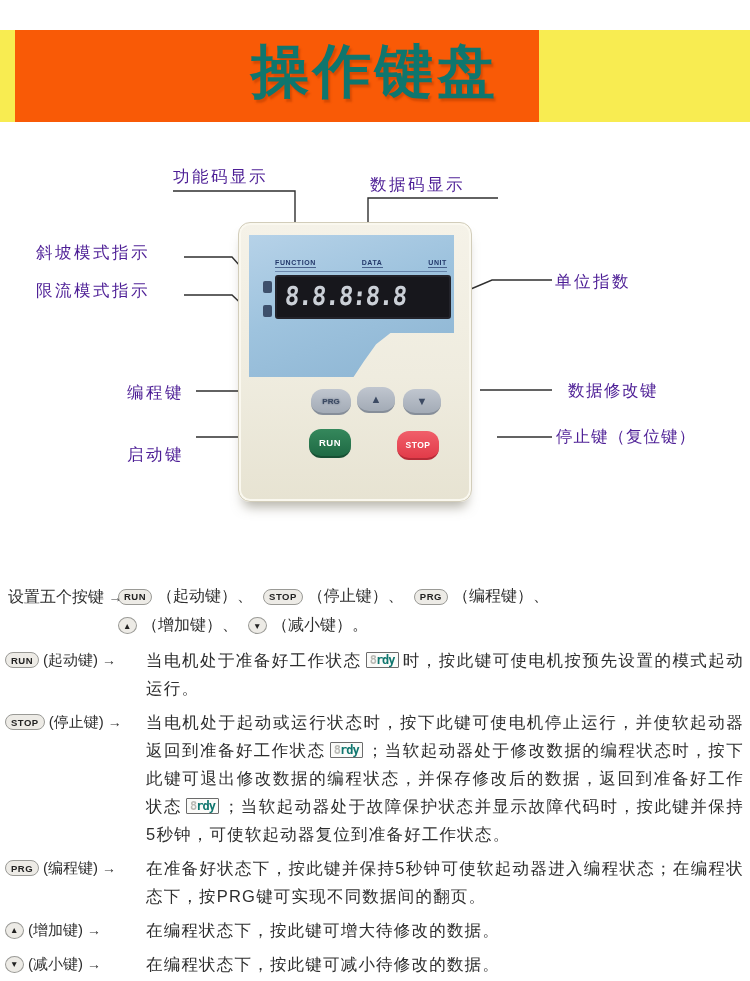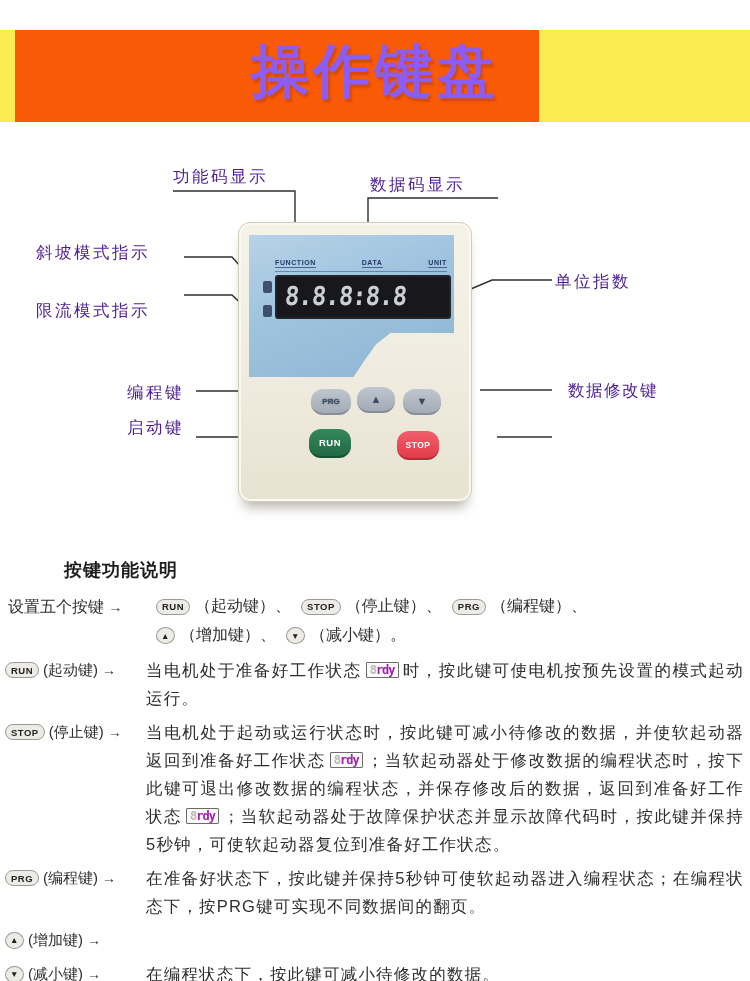--- a/index.html
+++ b/index.html
@@ -3,21 +3,21 @@
 <meta charset="utf-8">
 <style>
   html,body{margin:0;padding:0;background:#ffffff;}
   body{font-family:"Liberation Sans","DejaVu Sans",sans-serif;}
   .page{position:relative;width:750px;height:981px;background:#ffffff;overflow:hidden;}
 
   
   .strip{position:absolute;left:0;top:30px;width:750px;height:92px;background:#f8ec51;}
   .obox{position:absolute;left:15px;top:30px;width:524px;height:92px;background:#f95a06;}
   .title{position:absolute;left:0;top:33px;width:750px;text-align:center;
-         font-size:58px;font-weight:bold;color:#8b5cf6;letter-spacing:4px;
+         font-size:58px;font-weight:bold;color:#0f766e;letter-spacing:4px;
          text-shadow:2px 3px 2px rgba(170,55,0,.45);}
 
   
   .callout{position:absolute;font-size:16.5px;color:#4c1d95;letter-spacing:2.5px;white-space:nowrap;}
   .lines{position:absolute;left:0;top:0;width:750px;height:560px;pointer-events:none;}
   .lines path{fill:none;stroke:#2f2f2f;stroke-width:1.4px;}
 
   .device{position:absolute;left:238px;top:222px;width:232px;height:278px;
           background:linear-gradient(180deg,#f5f2e8 0%,#efecdf 55%,#e7e3d2 100%);
           border:1px solid #d2cdba;border-radius:12px;
@@ -36,37 +36,37 @@
   .mark{position:absolute;width:9px;height:12px;background:#2c3b57;border-radius:2px;opacity:.85;}
   .dkey{position:absolute;display:flex;align-items:center;justify-content:center;
         border-radius:12px;font-weight:bold;}
   .kgray{background:linear-gradient(180deg,#c0c6cf 0%,#a3abb6 100%);border-bottom:2px solid #868e99;color:#3c4a63;}
   .krun{background:linear-gradient(180deg,#35885c 0%,#1f6a44 100%);border-bottom:2px solid #174f33;color:#ffffff;}
   .kstop{background:linear-gradient(180deg,#f05f6a 0%,#e23b49 100%);border-bottom:2px solid #b52b37;color:#ffffff;}
 
   
   .manual{position:absolute;left:0;top:558px;width:750px;color:#2e2e2e;}
   .mh{margin:0 0 0 64px;font-size:18px;font-weight:bold;color:#1d1d1d;letter-spacing:1px;}
-  .intro{display:flex;margin:10px 0 0 8px;gap:38px;}
+  .intro{display:flex;margin:24px 0 0 8px;}
   .intro-head{width:110px;font-size:16px;line-height:29px;white-space:nowrap;}
   .iline{display:flex;align-items:center;height:29px;font-size:16px;}
   .iline .t{margin:0 10px 0 5px;}
   .kpill{display:inline-flex;align-items:center;justify-content:center;
          min-width:30px;height:16px;padding:0 5px;border:1.5px solid #9a9a96;border-radius:10px;
          background:#edebe6;font-weight:bold;font-size:9.5px;color:#222;letter-spacing:.5px;
          font-family:"Liberation Sans","DejaVu Sans",sans-serif;box-sizing:border-box;}
   .kpill.round{min-width:17px;width:19px;padding:0;border-radius:50%;height:17px;font-size:8.5px;}
   .def{display:flex;margin-top:6px;padding-left:5px;}
   .dhead{width:141px;display:flex;align-items:center;gap:4px;height:28px;font-size:15px;white-space:nowrap;flex-shrink:0;}
   .dbody{width:598px;font-size:16.5px;letter-spacing:1.2px;line-height:28px;text-align:justify;}
   .rdy{display:inline-block;border:1.5px solid #6b6b6b;border-radius:1px;padding:0 3px;margin:0 4px;
        font-family:"DejaVu Sans Mono",monospace;font-size:12px;font-weight:bold;line-height:14px;
        letter-spacing:-1px;vertical-align:2px;background:#fbfbf9;}
   .rdy .g{color:#b9b9b4;}
-  .rdy .r{color:#a21caf;}
+  .rdy .r{color:#0f766e;}
   .arrow{font-size:14px;color:#333;}
 </style>
 </head>
 <body>
 
 <div class="page">
 
   <div class="strip"></div>
   <div class="obox"></div>
   <div class="title">操作键盘</div>
@@ -82,25 +82,26 @@
     <path d="M552,390 L480,390"></path>
     <path d="M468,394 L447,412"></path>
     <path d="M424,403 L394,388"></path>
     <path d="M552,437 L497,437"></path>
     <path d="M470,436 L447,457"></path>
   </svg>
 
   <div class="callout" style="left:173px;top:166px;">功能码显示</div>
   <div class="callout" style="left:370px;top:174px;">数据码显示</div>
   <div class="callout" style="left:36px;top:242px;">斜坡模式指示</div>
-  <div class="callout" style="left:36px;top:300px;text-align:center;">限流模式指示</div>
+  <div class="callout" style="left:36px;top:280px;text-align:center;">限流模式指示</div>
   <div class="callout" style="left:555px;top:271px;">单位指数</div>
   <div class="callout" style="left:127px;top:382px;">编程键</div>
-  <div class="callout" style="left:127px;top:417px;text-align:center;">启动键</div>
+  <div class="callout" style="left:127px;top:444px;text-align:center;">启动键</div>
   <div class="callout" style="left:558px;top:380px;letter-spacing:1.5px;margin-left:10px;">数据修改键</div>
+  <div class="callout" style="left:556px;top:426px;letter-spacing:1px;">停止键（复位键）</div>
 
   <div class="device">
     <div class="bluepanel"></div>
     <div class="panelrow">
       <span>FUNCTION</span>
       <span>DATA</span>
       <span>UNIT</span>
     </div>
     <div class="panelrule"></div>
     <div class="mark" style="left:24px;top:58px;"></div>
@@ -119,21 +120,20 @@
       </div>
     <div class="dkey krun" style="left:70px;top:206px;width:42px;height:27px;font-size:9.5px;letter-spacing:.5px;">
         <span>RUN</span>
       </div>
     <div class="dkey kstop" style="left:158px;top:208px;width:42px;height:27px;font-size:8.5px;letter-spacing:.5px;">
         <span>STOP</span>
       </div>
   </div>
 
   <div class="manual">
-    <h2 class="mh">按键功能说明</h2>
 
     <div class="intro">
       <div class="intro-head">
         <span>设置五个按键</span>
         <span class="arrow">→</span>
       </div>
       <div>
         <div class="iline">
           <span class="kpill">RUN</span>
           <span class="t">（起动键）、</span>
@@ -162,41 +162,44 @@
       </div>
     </div>
 
     <div class="def">
       <div class="dhead">
         <span class="kpill">STOP</span>
         <span>(停止键)</span>
         <span class="arrow">→</span>
       </div>
       <div class="dbody">
-        <span>当电机处于起动或运行状态时，按此键可减小待修改的数据，并使软起动器返回到准备好工作状态</span><span class="rdy"><span class="g">8</span><span class="r">rdy</span></span><span>；当软起动器处于修改数据的编程状态时，按下此键可退出修改数据的编程状态，并保存修改后的数据，返回到准备好工作状态</span><span class="rdy"><span class="g">8</span><span class="r">rdy</span></span><span>；当软起动器处于故障保护状态并显示故障代码时，按此键并保持5秒钟，可使软起动器复位到准备好工作状态。</span>
+        <span>当电机处于起动或运行状态时，按下此键可使电机停止运行，并使软起动器返回到准备好工作状态</span><span class="rdy"><span class="g">8</span><span class="r">rdy</span></span><span>；当软起动器处于修改数据的编程状态时，按下此键可退出修改数据的编程状态，并保存修改后的数据，返回到准备好工作状态</span><span class="rdy"><span class="g">8</span><span class="r">rdy</span></span><span>；当软起动器处于故障保护状态并显示故障代码时，按此键并保持5秒钟，可使软起动器复位到准备好工作状态。</span>
       </div>
     </div>
 
     <div class="def">
       <div class="dhead">
         <span class="kpill">PRG</span>
         <span>(编程键)</span>
         <span class="arrow">→</span>
       </div>
       <div class="dbody">
         <span>在准备好状态下，按此键并保持5秒钟可使软起动器进入编程状态；在编程状态下，按PRG键可实现不同数据间的翻页。</span>
       </div>
     </div>
 
     <div class="def">
       <div class="dhead">
         <span class="kpill round">▲</span>
         <span>(增加键)</span>
         <span class="arrow">→</span>
       </div>
+      <div class="dbody">
+        <span>在编程状态下，按此键可增大待修改的数据。</span>
+      </div>
     </div>
 
     <div class="def">
       <div class="dhead">
         <span class="kpill round">▼</span>
         <span>(减小键)</span>
         <span class="arrow">→</span>
       </div>
       <div class="dbody">
         <span>在编程状态下，按此键可减小待修改的数据。</span>

